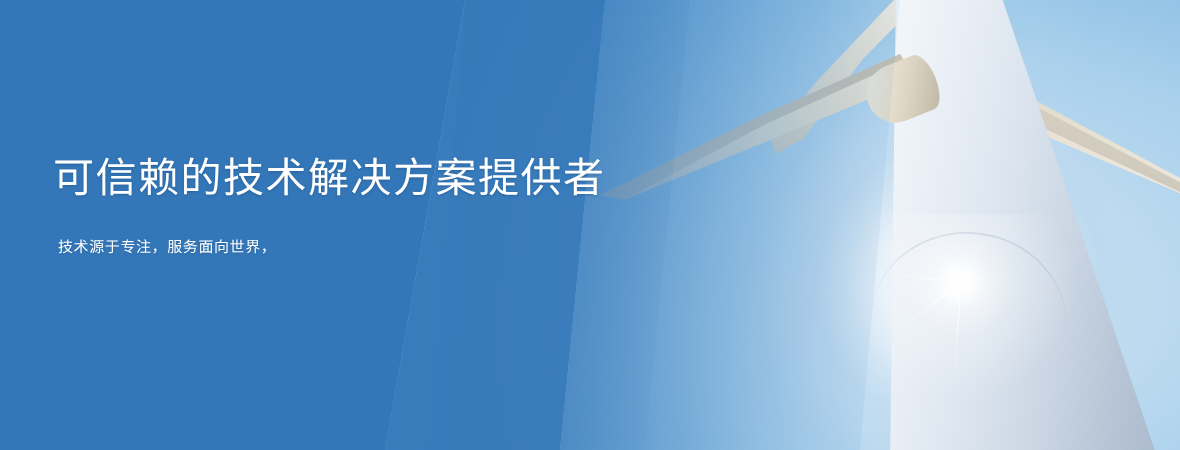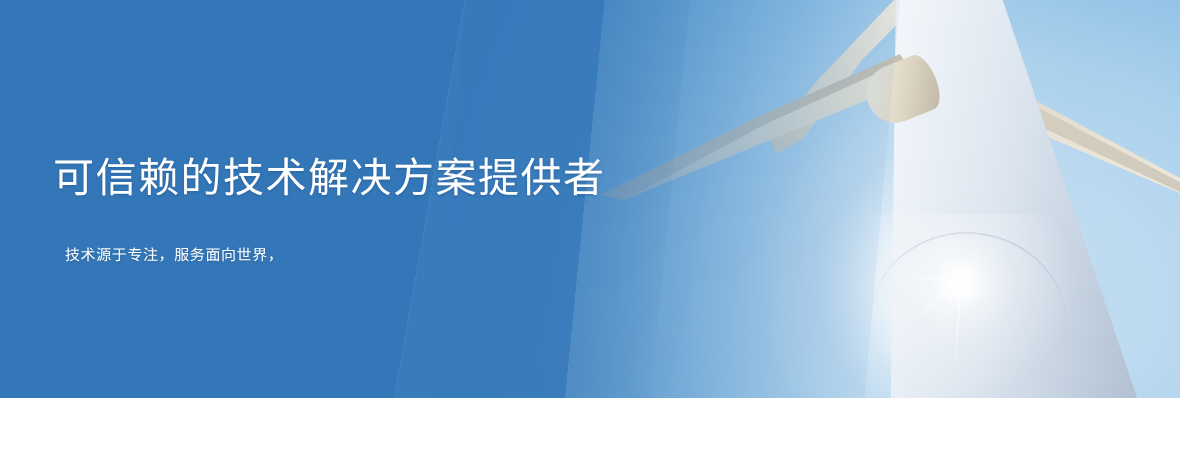--- a/index.html
+++ b/index.html
@@ -8,21 +8,21 @@
     padding: 0;
     background: #ffffff;
   }
   body {
     font-family: "Liberation Sans", "DejaVu Sans", sans-serif;
   }
 
   .banner {
     position: relative;
     width: 1180px;
-    height: 398px;
+    height: 450px;
     overflow: hidden;
     background: #3477b8;
     user-select: none;
   }
 
   
   .photo {
     position: absolute;
     inset: 0;
     overflow: hidden;
@@ -253,28 +253,29 @@
     font-weight: 400;
     line-height: 1.1;
     letter-spacing: 1.5px;
     color: #ffffff;
     white-space: nowrap;
     text-shadow: 0 1px 3px rgba(12,48,86,0.28);
   }
   .sub-line {
     position: absolute;
     left: 0;
-    margin: 12px;
+    margin: 5px;
     font-size: 15px;
     font-weight: 400;
     line-height: 1.4;
     letter-spacing: .6px;
     color: #ffffff;
     white-space: nowrap;
     text-shadow: 0 1px 2px rgba(12,48,86,0.25);
+    font-family: Liberation Serif, serif;
   }
   .sub-1 { top: 232px; }
   .sub-2 { top: 264px; }
 </style>
 </head>
 <body>
 
 <div class="banner">
 
   <div class="photo">

